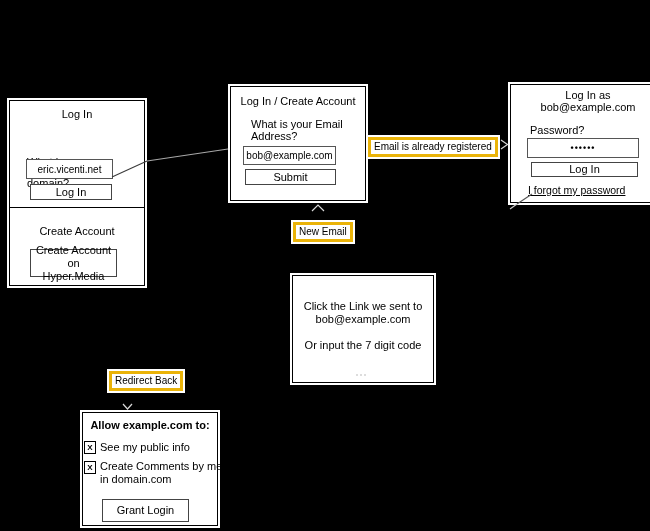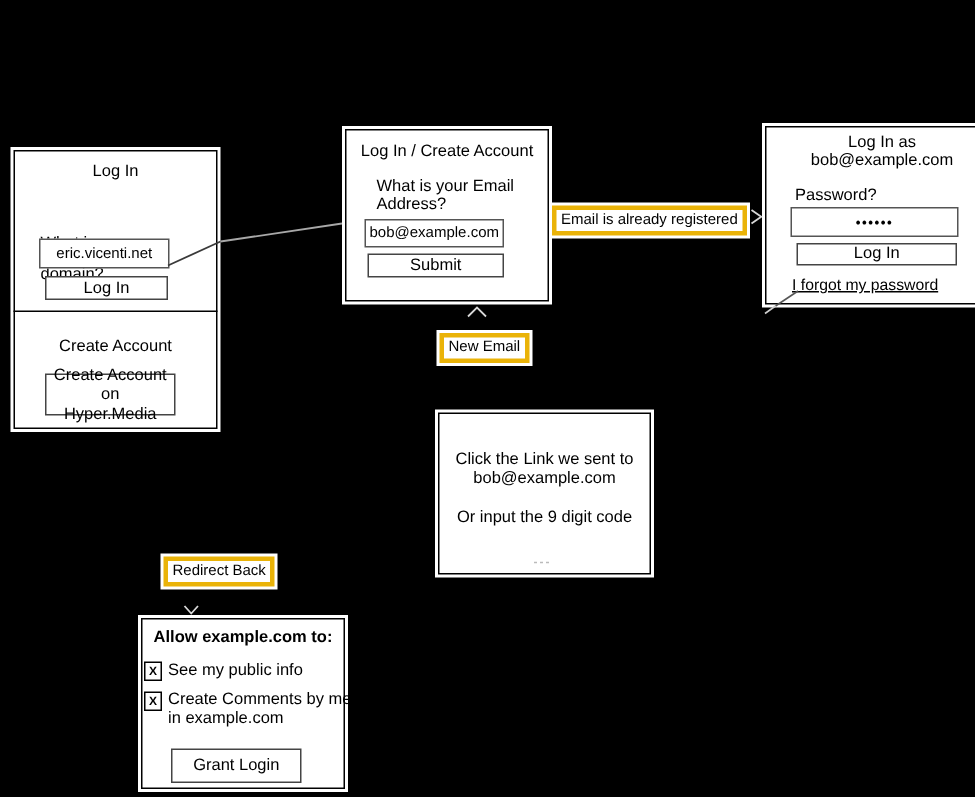--- a/index.html
+++ b/index.html
@@ -67,31 +67,31 @@
     <button class="btn" style="left:23px;top:80px;width:107px;height:15px;">
       <span>Log In</span>
     </button>
     <a class="link" style="left:20px;top:102px;">I forgot my password</a>
   </div>
 
   <div class="wirebox" style="left:290px;top:273px;width:146px;height:112px;">
     <div class="box-border"></div>
     <div class="txt ctr" style="top:27px;">Click the Link we sent to</div>
     <div class="txt ctr" style="top:40px;">bob@example.com</div>
-    <div class="txt ctr" style="top:66px;">Or input the 9 digit code</div>
+    <div class="txt ctr" style="top:66px;">Or input the 7 digit code</div>
   </div>
 
-  <div class="wirebox" style="left:92px;top:410px;width:140px;height:118px;">
+  <div class="wirebox" style="left:80px;top:410px;width:140px;height:118px;">
     <div class="box-border"></div>
     <div class="txt ctr bold" style="top:9px;">Allow example.com to:</div>
     <span class="cb" style="left:4px;top:31px;">X</span>
     <div class="txt" style="left:20px;top:31px;">See my public info</div>
     <span class="cb" style="left:4px;top:51px;">X</span>
     <div class="txt lh12" style="left:20px;top:50px;">Create Comments by me</div>
-    <div class="txt lh12" style="left:20px;top:63px;">in example.com</div>
+    <div class="txt lh12" style="left:20px;top:63px;">in domain.com</div>
     <button class="btn" style="left:22px;top:89px;width:87px;height:23px;">
       <span>Grant Login</span>
     </button>
   </div>
 
   <svg class="connectors" width="650" height="531" viewBox="0 0 650 531">
     <polyline points="112,177 147,161" fill="none" stroke="#3a3a3a" stroke-width="1.2"></polyline>
     <polyline points="147,161 228,149" fill="none" stroke="#a8a8a8" stroke-width="1.2"></polyline>
     <polyline points="501,140 507.5,144.5 501,149" fill="none" stroke="#d8d8d8" stroke-width="1.2"></polyline>
     <polyline points="312,211 318,205 324,211" fill="none" stroke="#d8d8d8" stroke-width="1.2"></polyline>

